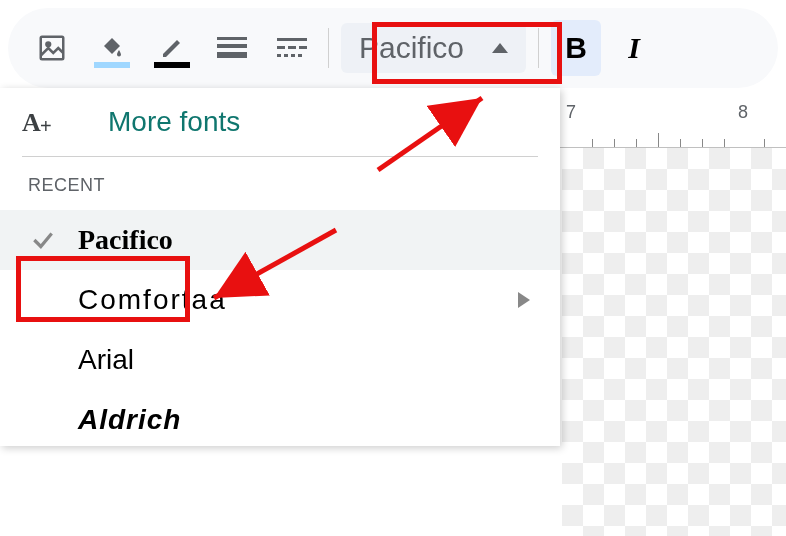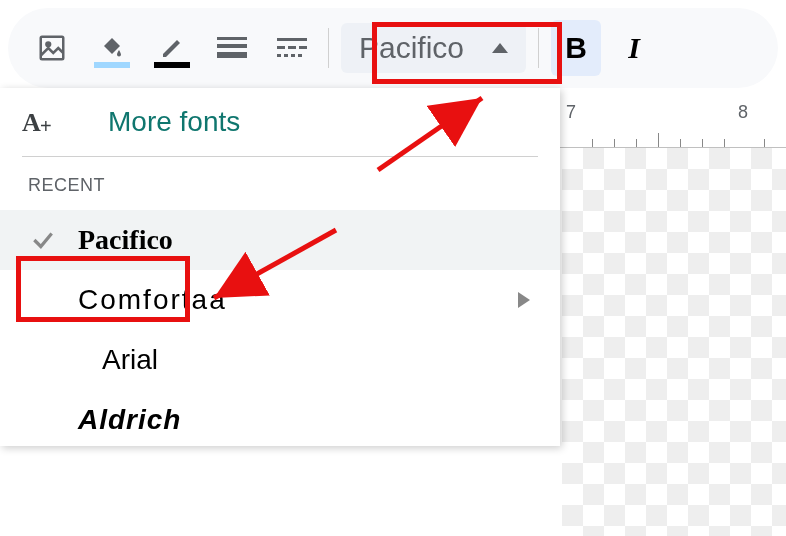--- a/index.html
+++ b/index.html
@@ -169,21 +169,21 @@
 
   .annot-box {
     position: absolute;
     border: 5px solid #e81010;
     pointer-events: none;
   }
   .arrow-svg { position: absolute; pointer-events: none; }
 
   .pacifico-like { font-family: 'Brush Script MT', cursive; font-weight: bold;}
   .comfortaa-like { font-family: Arial, sans-serif; letter-spacing: 2px; }
-  .arial-like { font-family: Arial, sans-serif; margin-left: 24px; }
+  .arial-like { font-family: Arial, sans-serif; }
   .caladea-like { font-family: Georgia, serif; }
   .aldrich-like { font-family: Arial, sans-serif; font-weight: bold; letter-spacing: 1px; font-style: italic;}
 </style>
 </head>
 <body>
 
 <div class="toolbar">
   <div class="tool-group">
     <div class="tool-btn">
       <svg width="30" height="30" viewBox="0 0 24 24" fill="none" stroke="#5f6368" stroke-width="2">

